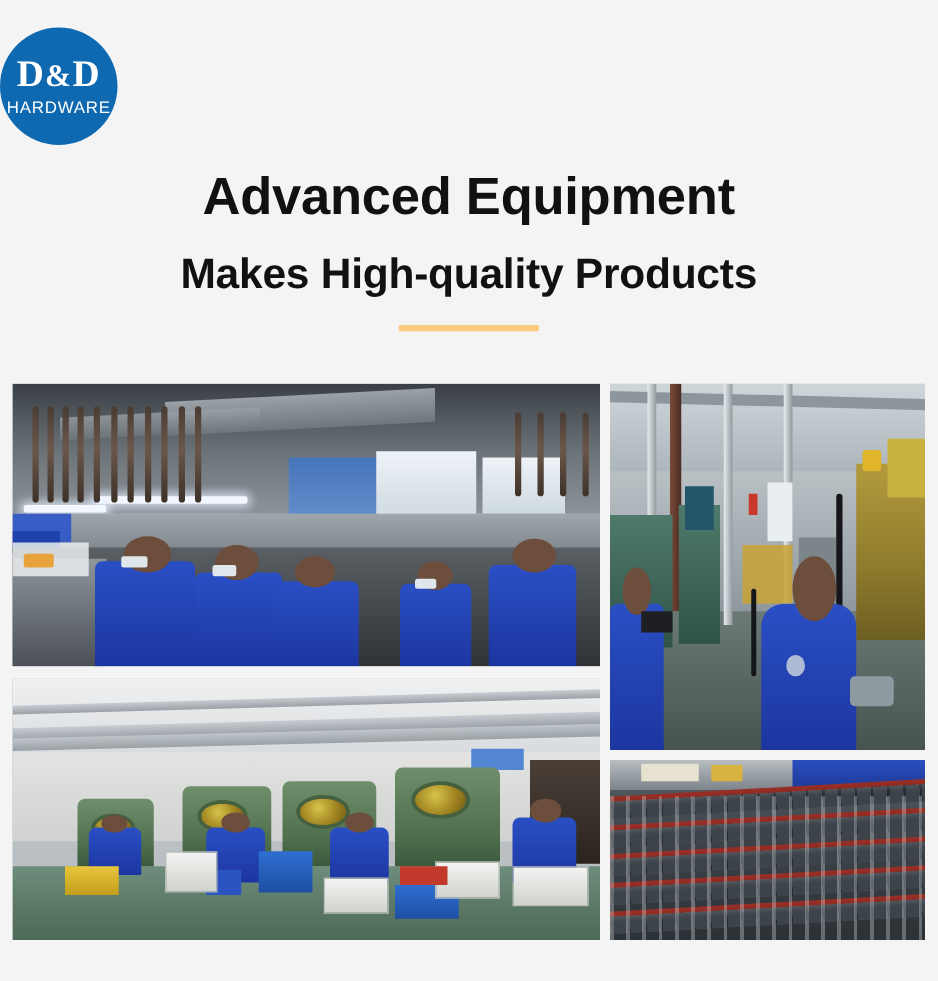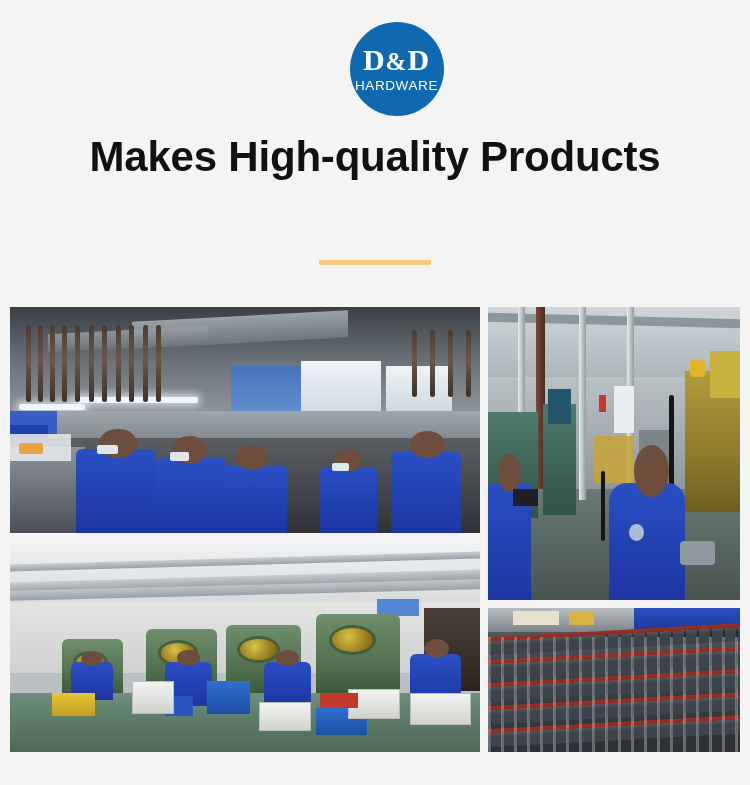--- a/index.html
+++ b/index.html
@@ -7,21 +7,21 @@
     width:750px; height:785px;
     background:#f4f4f4;
     font-family:"Liberation Sans", sans-serif;
     overflow:hidden;
   }
   .page{ position:relative; width:750px; height:785px; background:#f4f4f4; }
 
   
   .logo-wrap{
     position:absolute; left:0; right:0; top:22px;
-    display:flex; justify-content:center;margin-left:43px;
+    display:flex; justify-content:flex-start;
   }
   .logo-circle{
     width:94px; height:94px; border-radius:50%;
     background:#0f69b0;
     display:flex; flex-direction:column;
     align-items:center; justify-content:center;
     line-height:1;
   }
   .logo-dd{
     font-family:"Liberation Serif", serif;
@@ -43,21 +43,21 @@
   .headline .line{
     display:block;
     font-family:"Liberation Sans", sans-serif;
     font-weight:700;
     font-size:42px;
     color:#111111;
     letter-spacing:-0.2px;
     line-height:62px;
     white-space:nowrap;
   }
-  .headline .line2{ font-size:42px; }
+  .headline .line2{ font-size:34px; }
 
   .divider{
     position:absolute; left:50%; transform:translateX(-50%);
     top:260px; width:112px; height:5px;
     background:#fcca7d; border-radius:1px;
   }
 
   
   .grid{
     position:absolute; left:10px; top:307px;
@@ -246,20 +246,21 @@
   <div class="logo-wrap">
     <div class="logo-circle">
       <div class="logo-dd">
         <span>D</span><span class="amp">&amp;</span><span>D</span>
       </div>
       <div class="logo-sub">HARDWARE</div>
     </div>
   </div>
 
   <div class="headline">
+    <span class="line line1">Advanced Equipment</span>
     <span class="line line2">Makes High-quality Products</span>
   </div>
   <div class="divider"></div>
 
   <div class="grid">
 
     <div class="col-left">
 
       <div class="ph ph-tl">
         <div class="scene">

